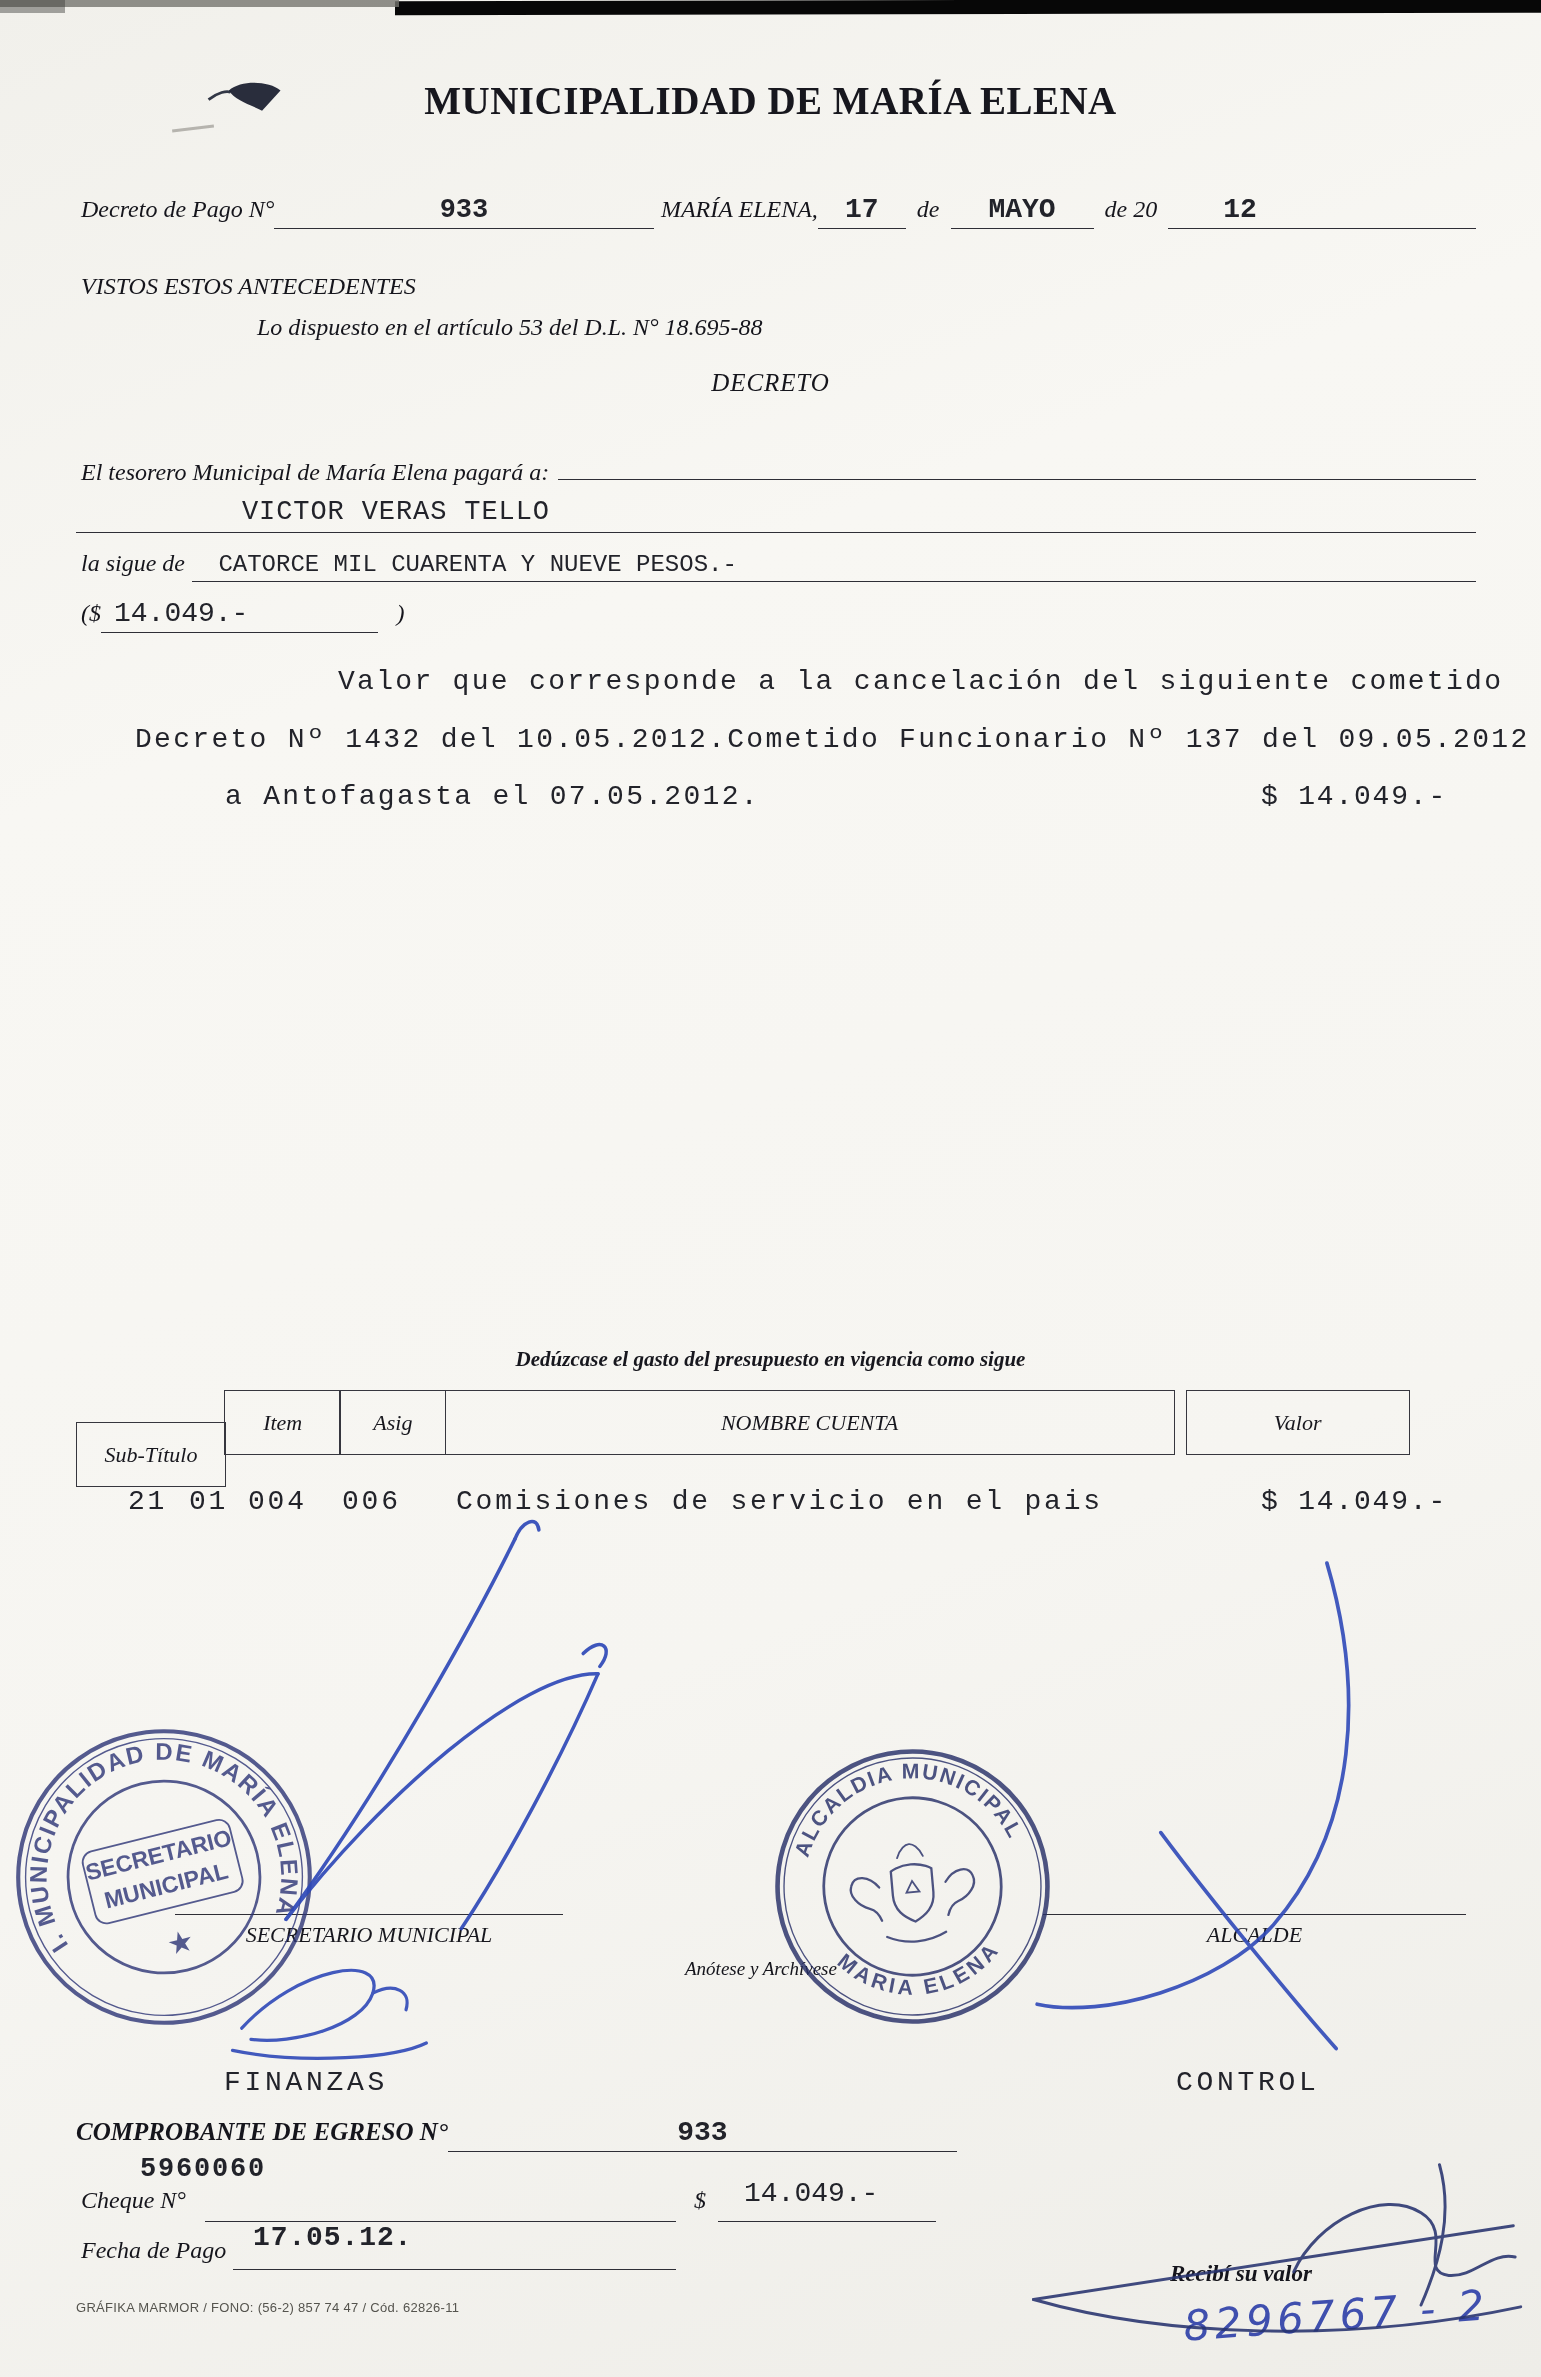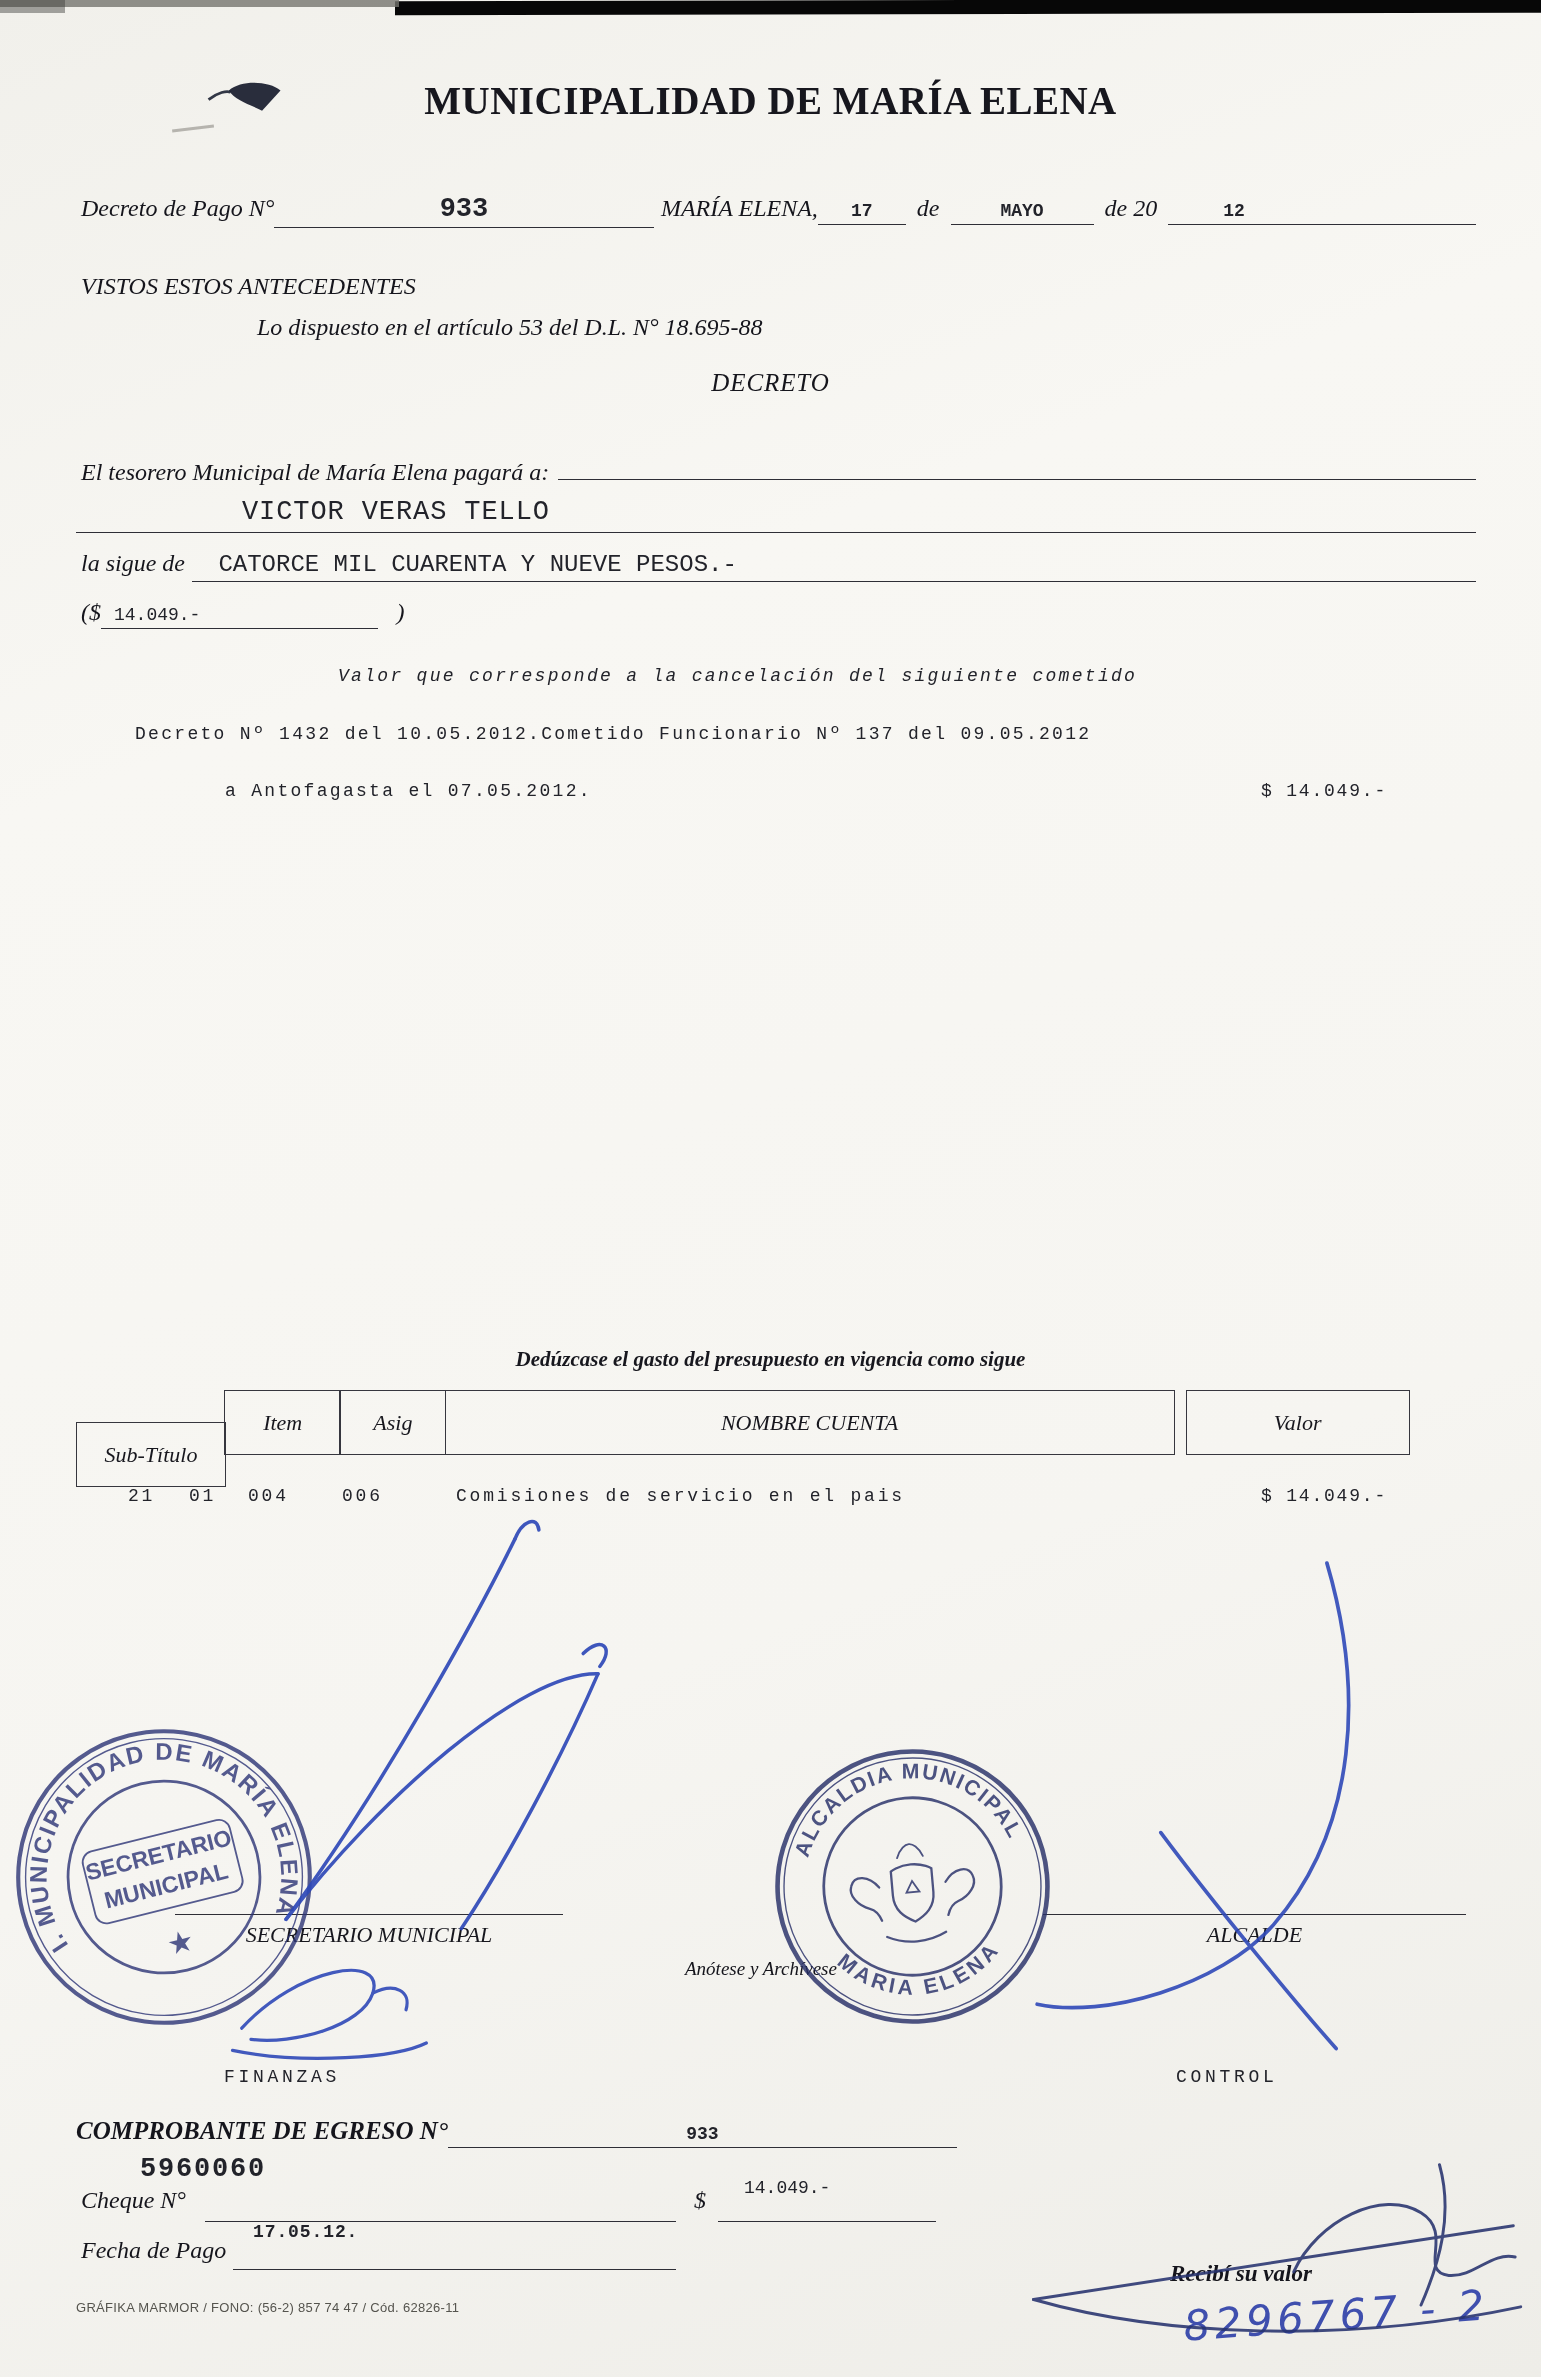--- a/index.html
+++ b/index.html
@@ -4,21 +4,21 @@
 <style>
   html,body{margin:0;padding:0;background:#e9e8e4;}
   .page{
     position:relative;width:1541px;height:2377px;margin:0 auto;overflow:hidden;
     background:linear-gradient(160deg,#f1f0eb 0%,#f8f7f3 28%,#f6f5f1 65%,#eeede8 100%);
     font-family:"Liberation Serif",serif;color:#17171e;
   }
   .pos{position:absolute;}
   .lbl{font-style:italic;font-size:24px;color:#15151c;white-space:nowrap;}
   .lbl-b{font-weight:bold;}
-  .typed{font-family:"Liberation Mono","DejaVu Sans Mono",monospace;font-size:18px;color:#22232a;white-space:nowrap;}
+  .typed{font-family:"Liberation Mono","DejaVu Sans Mono",monospace;font-size:28px;color:#22232a;white-space:nowrap;}
   .tb{font-weight:bold;}
   .row{position:absolute;display:flex;align-items:baseline;}
   .useg{border-bottom:1.8px solid #2e2e36;display:flex;align-items:flex-end;padding-bottom:2.8px;min-height:31px;box-sizing:border-box;}
   .c{justify-content:center;}
   .hr{position:absolute;border-top:1.8px solid #2e2e36;}
   .th{border:1.8px solid #36363e;font-style:italic;font-size:22px;display:flex;align-items:center;justify-content:center;box-sizing:border-box;height:65px;background:transparent;}
   .cap{font-style:italic;font-weight:bold;font-size:21px;}
   .sigline-label{font-style:italic;font-size:22px;text-align:center;}
   .hand{font-family:"DejaVu Sans",sans-serif;font-style:italic;font-size:42px;color:#2c3ea8;letter-spacing:4.6px;transform:rotate(-4deg);opacity:.9;white-space:nowrap;}
   .tiny{font-family:"Liberation Sans",sans-serif;font-size:13px;color:#55544e;letter-spacing:0.3px;}
@@ -63,21 +63,21 @@
     <span class="lbl">la sigue de</span>
     <span class="useg typed" style="flex:1;margin-left:7.4px;padding-left:26px;font-size:24px;">CATORCE MIL CUARENTA Y NUEVE PESOS.-</span>
   </div>
 
   <div class="row" style="left:81px;top:598px;">
     <span class="lbl">($</span>
     <span class="useg typed" style="width:277px;padding-left:13px;">14.049.-</span>
     <span class="lbl" style="margin-left:18.5px;">)</span>
   </div>
 
-  <div class="pos typed" style="left:338px;top:666px;letter-spacing:2.3px;font-style:italic;">Valor que corresponde a la cancelación del siguiente cometido</div>
+  <div class="pos typed" style="left:338px;top:666px;letter-spacing:2.3px;">Valor que corresponde a la cancelación del siguiente cometido</div>
   <div class="pos typed" style="left:135px;top:724px;letter-spacing:2.3px;">Decreto Nº 1432 del 10.05.2012.Cometido Funcionario Nº 137 del 09.05.2012</div>
   <div class="pos typed" style="left:225px;top:781px;letter-spacing:2.3px;">a Antofagasta el 07.05.2012.</div>
   <div class="pos typed" style="left:1261px;top:781px;letter-spacing:1.8px;">$ 14.049.-</div>
 
   <div class="pos cap" style="left:0;right:0;top:1347px;text-align:center;">Dedúzcase el gasto del presupuesto en vigencia como sigue</div>
 
   <div class="pos" style="left:76px;top:1390px;display:flex;">
     <div class="th" style="width:150px;margin-top:32px;">Sub-Título</div>
     <div class="th" style="width:117px;margin-left:-1.8px;">Item</div>
     <div class="th" style="width:107px;margin-left:-1.8px;">Asig</div>

